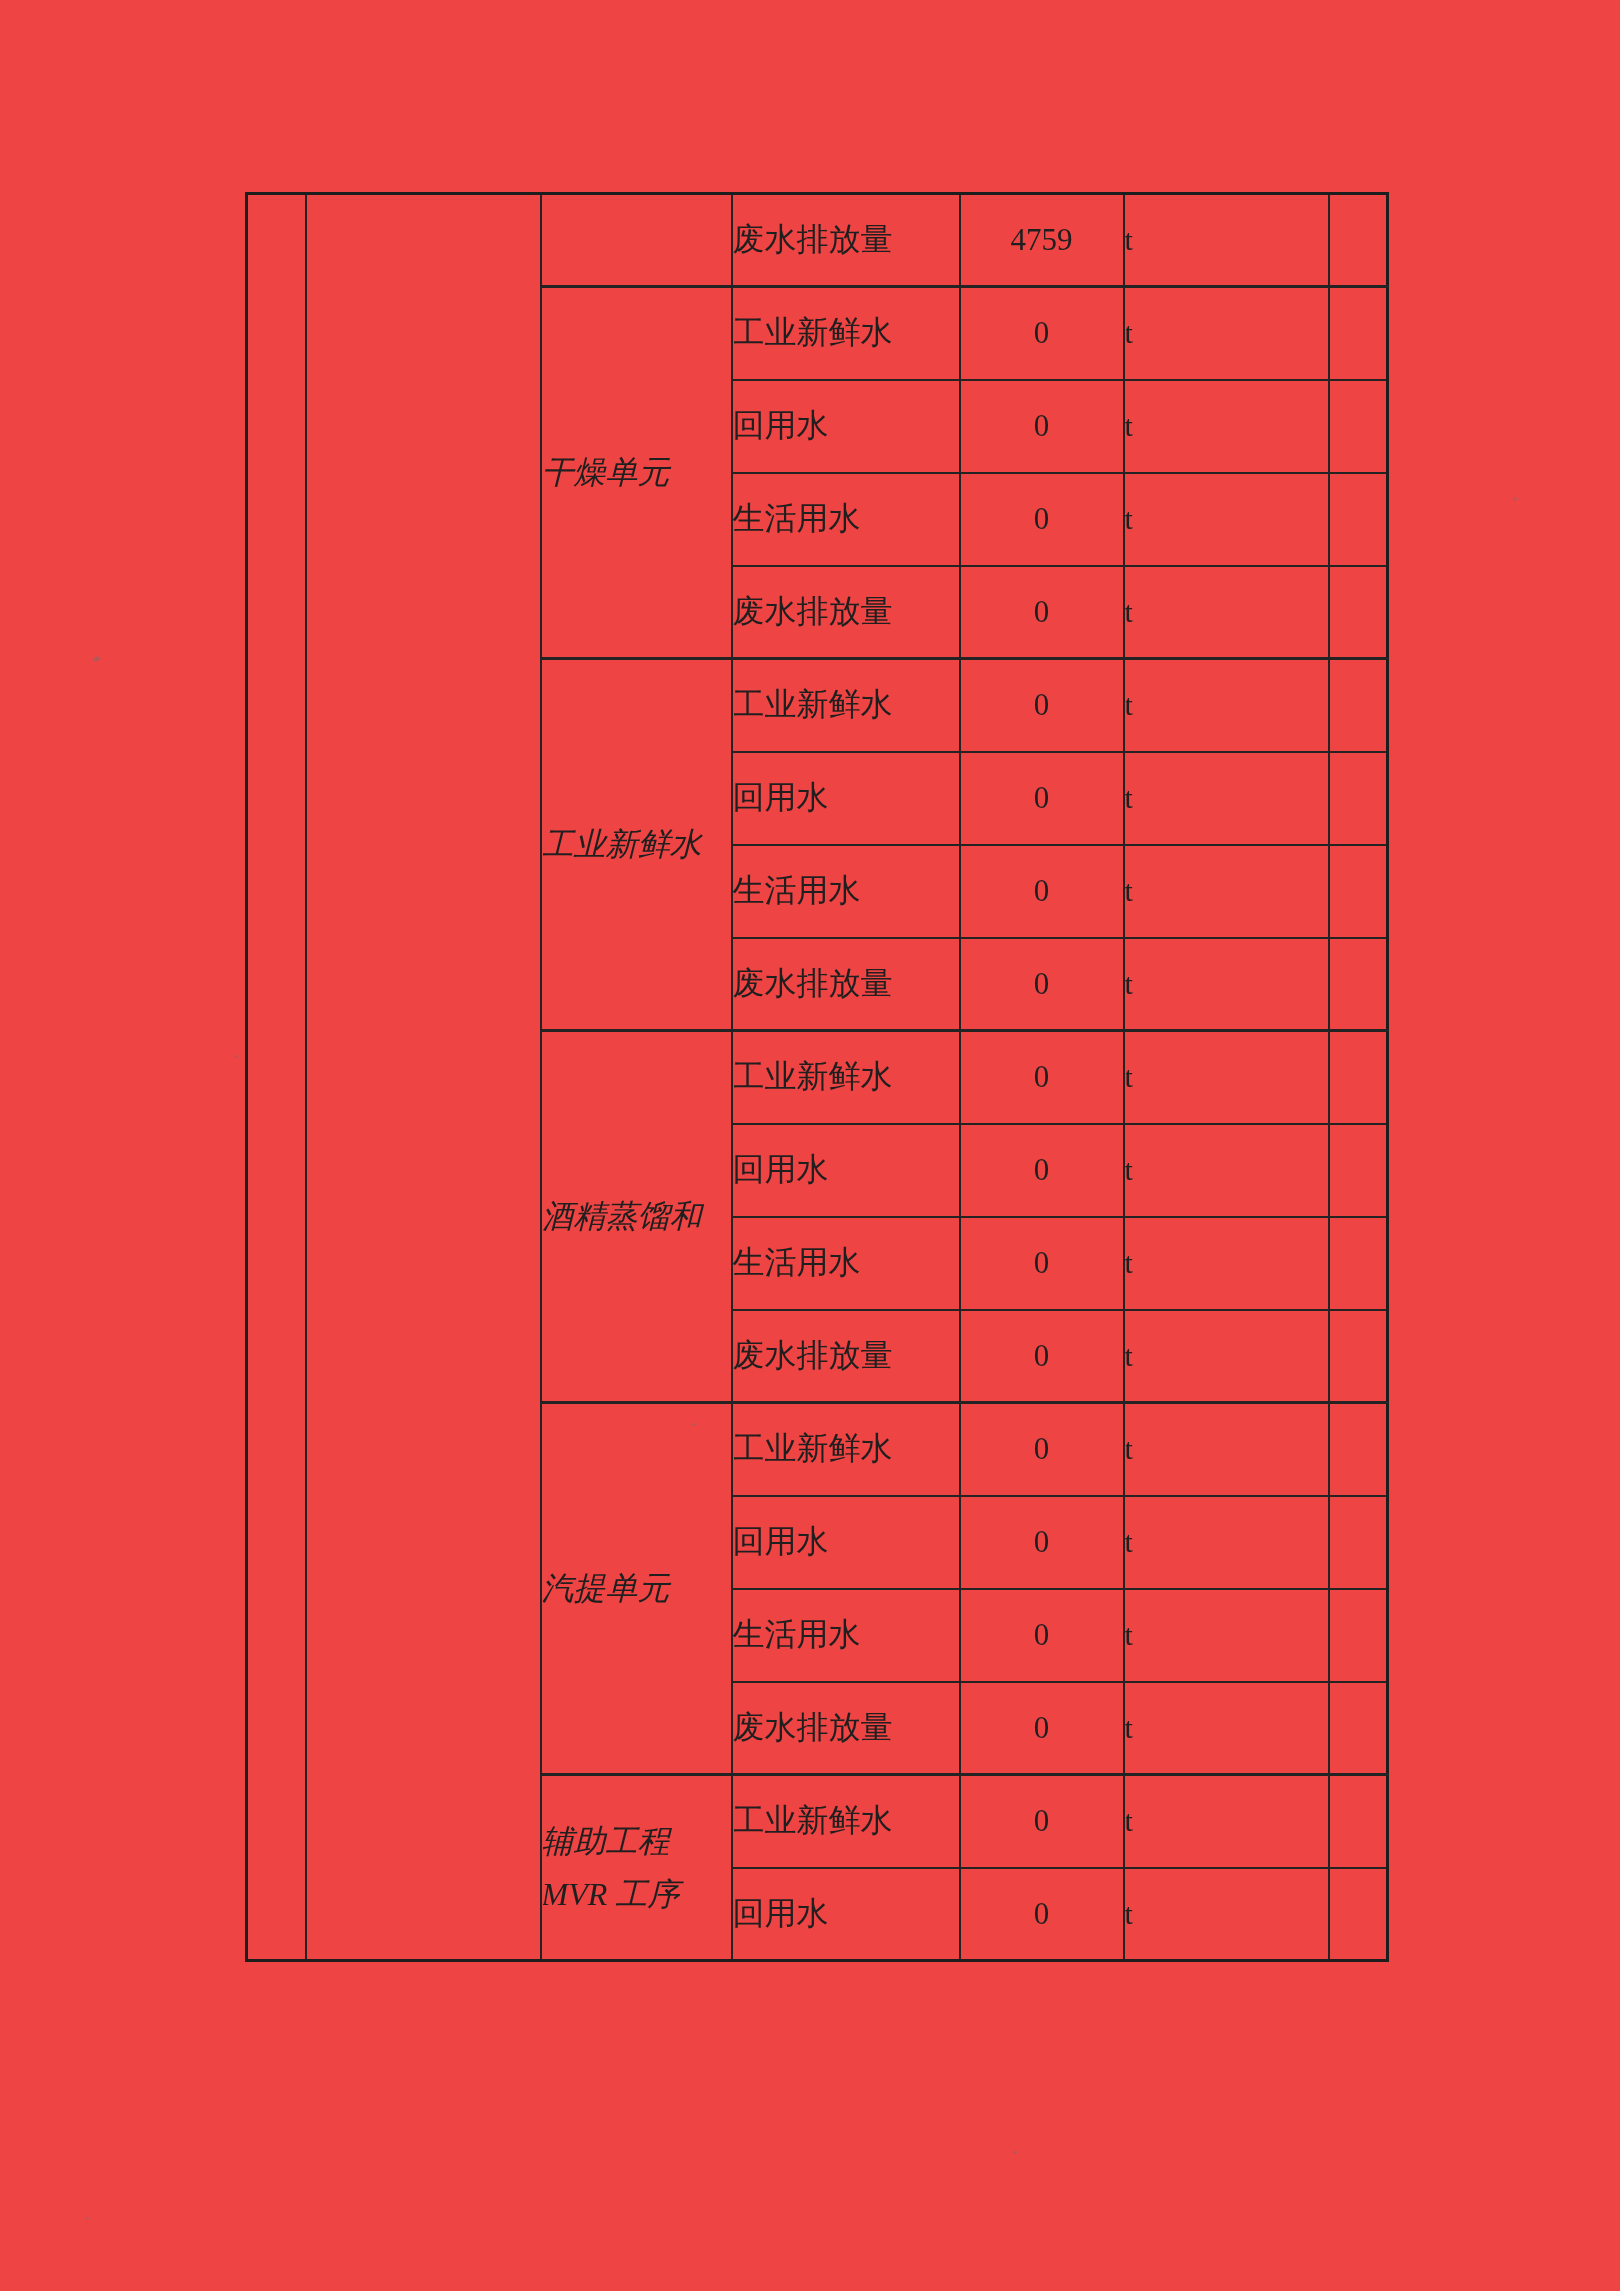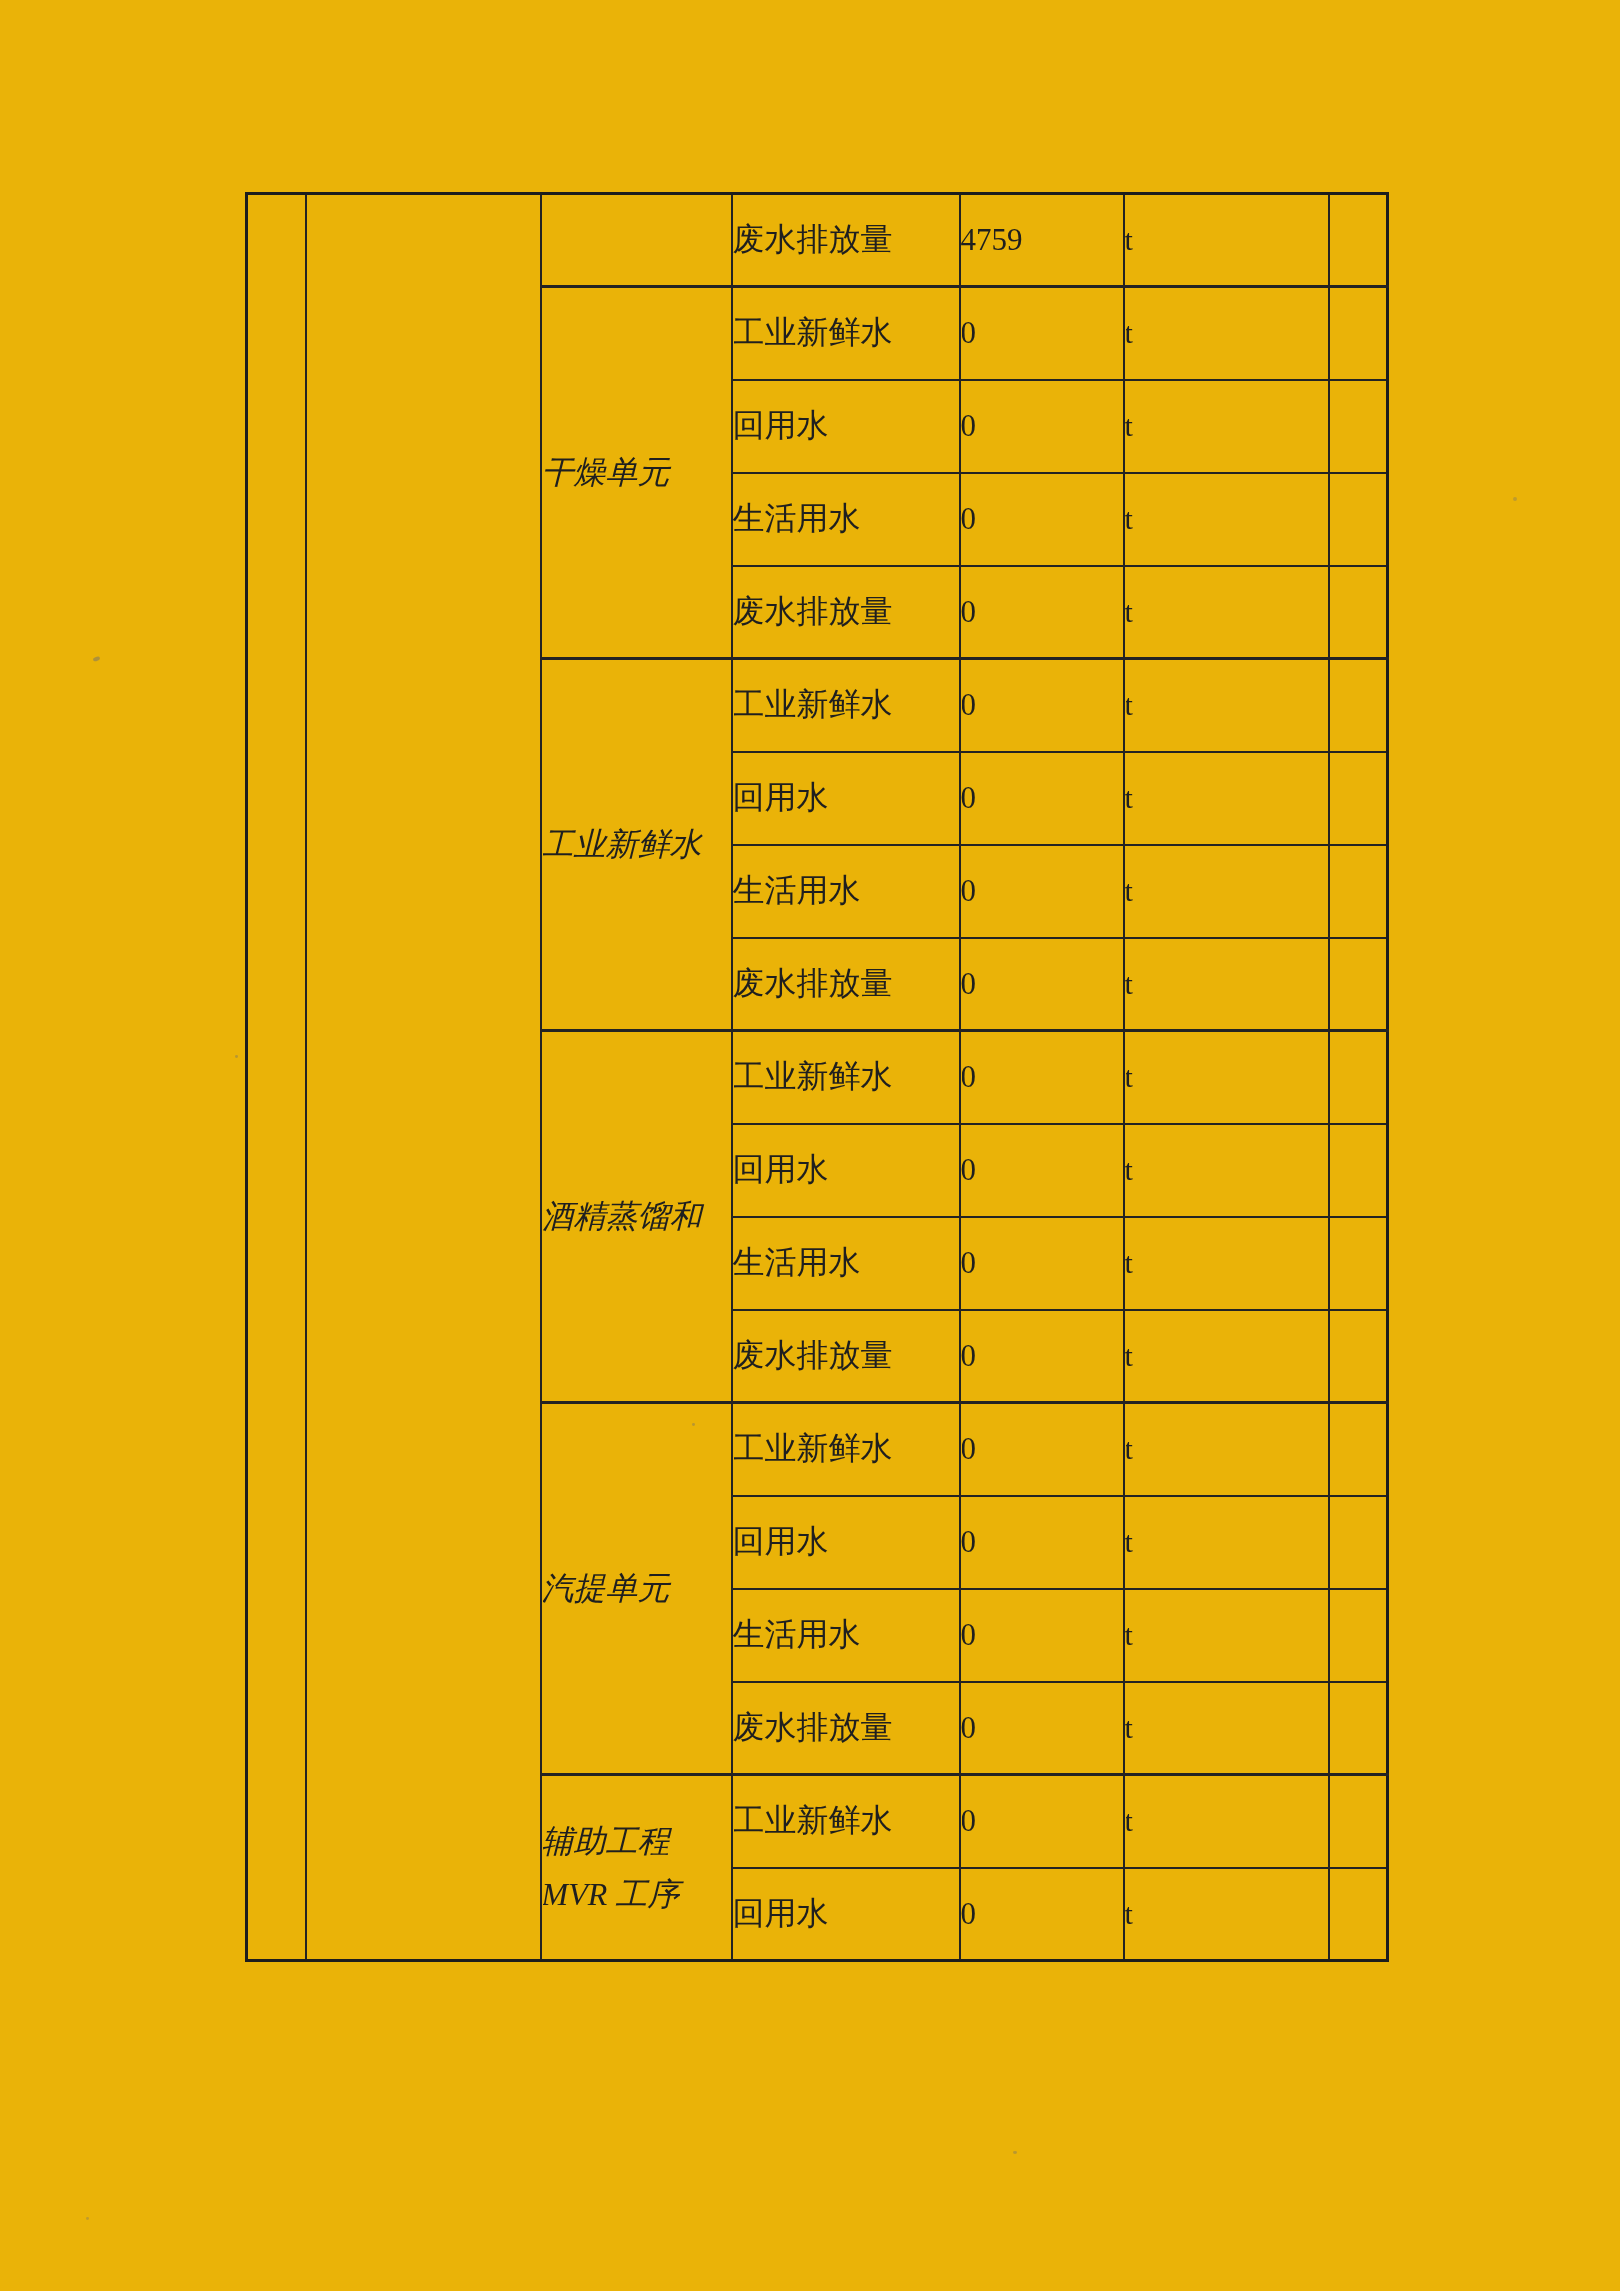--- a/index.html
+++ b/index.html
@@ -4,21 +4,21 @@
 <style>
   html, body { margin: 0; padding: 0; }
   body {
     width: 1620px; height: 2292px;
     position: relative;
     background: #ffffff;
     font-family: "Liberation Serif", "DejaVu Serif", serif;
     color: #1f1f1f;
     overflow: hidden;
   }
-  .sheet { position: absolute; inset: 0; background: #eab308; padding-left: 48px; }
+  .sheet { position: absolute; inset: 0; background: #ef4444; padding-left: 48px; }
 
   table.grid {
     position: absolute;
     left: 245px; top: 192px;
     width: 1141px;
     border-collapse: collapse;
     table-layout: fixed;
   }
   table.grid td {
     border: 2.9px solid #232323;
@@ -27,21 +27,21 @@
     box-sizing: border-box;
     padding: 0;
     overflow: hidden;
   }
   
   tr.gt > td { border-top-width: 3.9px; border-radius: 18px; }
   table.grid { border: 3.9px solid #1d1d1d; }
 
   td.c3 { padding-left: 11.8px; font-size: 32px; line-height: 49px; }
   td.c4 { padding-left: 16.7px; font-size: 32px; }
-  td.c5 { padding-left: 13.7px; font-size: 31px; }
+  td.c5 { padding-left: 13.7px; font-size: 31px; text-align: center; }
   td.c6 { padding-left: 15.7px; font-size: 30px; }
   .uline { line-height: 53px; font-style: italic; }
 
   
   .speck {
     position: absolute;
     background: #6f6f6f;
     border-radius: 50%;
     opacity: 0.5;
   }

